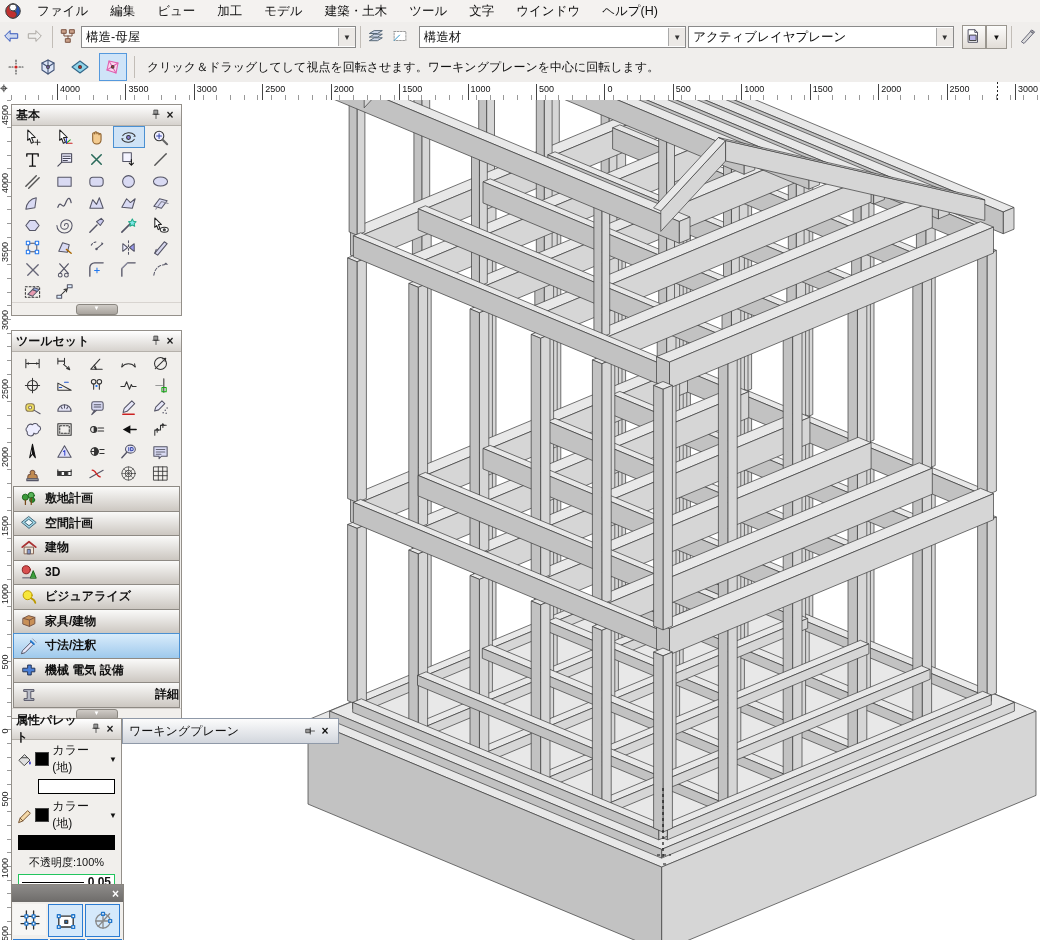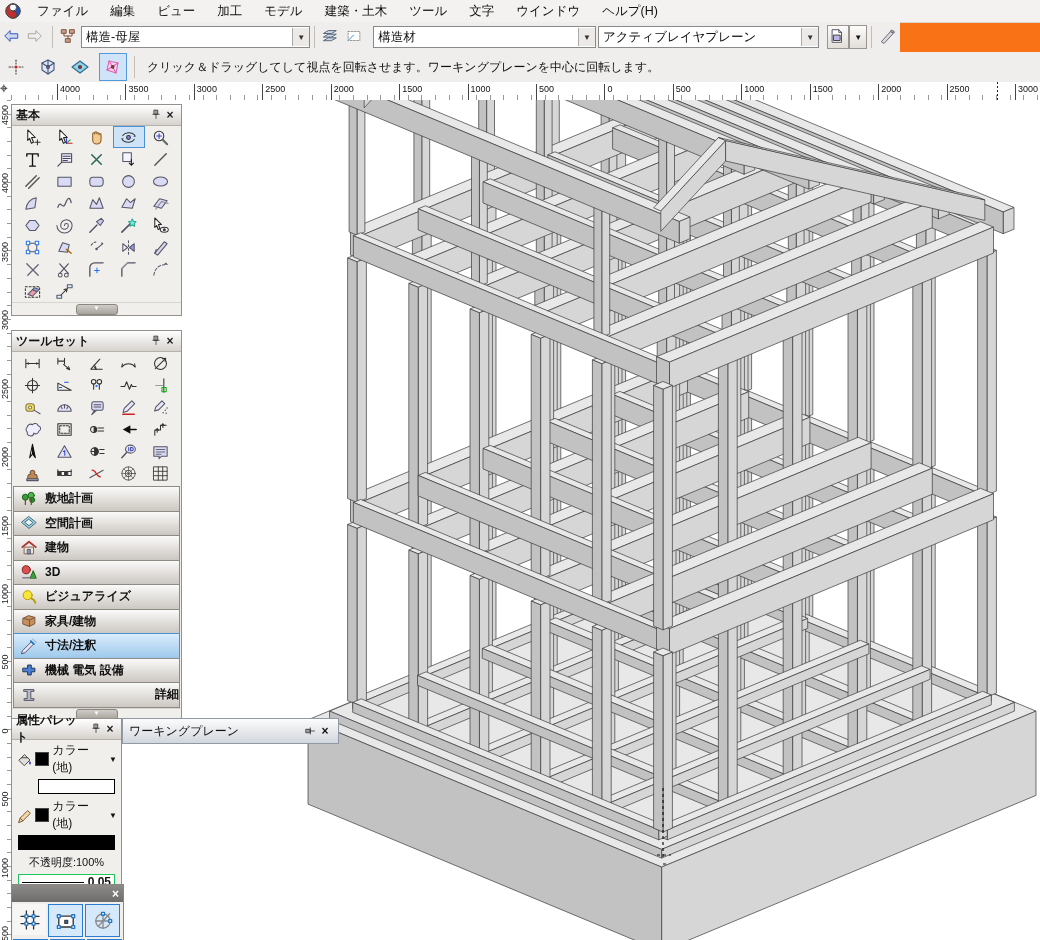--- a/index.html
+++ b/index.html
@@ -1,23 +1,23 @@
 <!DOCTYPE html>
 <html><head>
 <meta charset="utf-8">
 <style>
   html,body{margin:0;padding:0;background:#777;}
-  #app{position:relative;width:1040px;height:940px;overflow:hidden;background:#f97316;
+  #app{position:relative;width:1040px;height:940px;overflow:hidden;background:#0369a1;
        font-family:"Liberation Sans","DejaVu Sans",sans-serif;color:#111;}
   
   #menubar{position:absolute;left:0;top:0;width:1040px;height:22px;background:#f4f2f0;
            border-bottom:1px solid #d8d4d0;display:flex;align-items:center;font-size:12.5px;}
   #menubar .logo{width:18px;height:18px;margin:0 4px;}
   #menubar .mitem{padding:0 11px;line-height:22px;cursor:default;}
-  #toolbar-nav{position:absolute;left:0;top:22px;width:900px;height:30px;background:#f0eeec;
+  #toolbar-nav{position:absolute;left:0;top:22px;width:1040px;height:30px;background:#f0eeec;
            border-bottom:1px solid #cfcac4;display:flex;align-items:center;}
   .tbicon{width:20px;height:20px;margin:0 2px;flex:0 0 auto;}
   .sep{width:1px;height:22px;background:#c2bdb7;margin:0 4px;flex:0 0 auto;}
   .combo{height:20px;background:#fff;border:1px solid #8a8a8a;display:flex;align-items:center;
          font-size:12.5px;}
   .combo .val{flex:1;padding:0 4px;white-space:nowrap;overflow:hidden;}
   .combo .dd{width:16px;height:18px;border-left:1px solid #aaa;background:#ece9e6;display:flex;
          align-items:center;justify-content:center;font-size:8px;color:#333;}
   .btn3d{height:22px;border:1px solid #9a968f;background:linear-gradient(#fcfcfb,#e2ddd7);
          display:flex;align-items:center;justify-content:center;}

